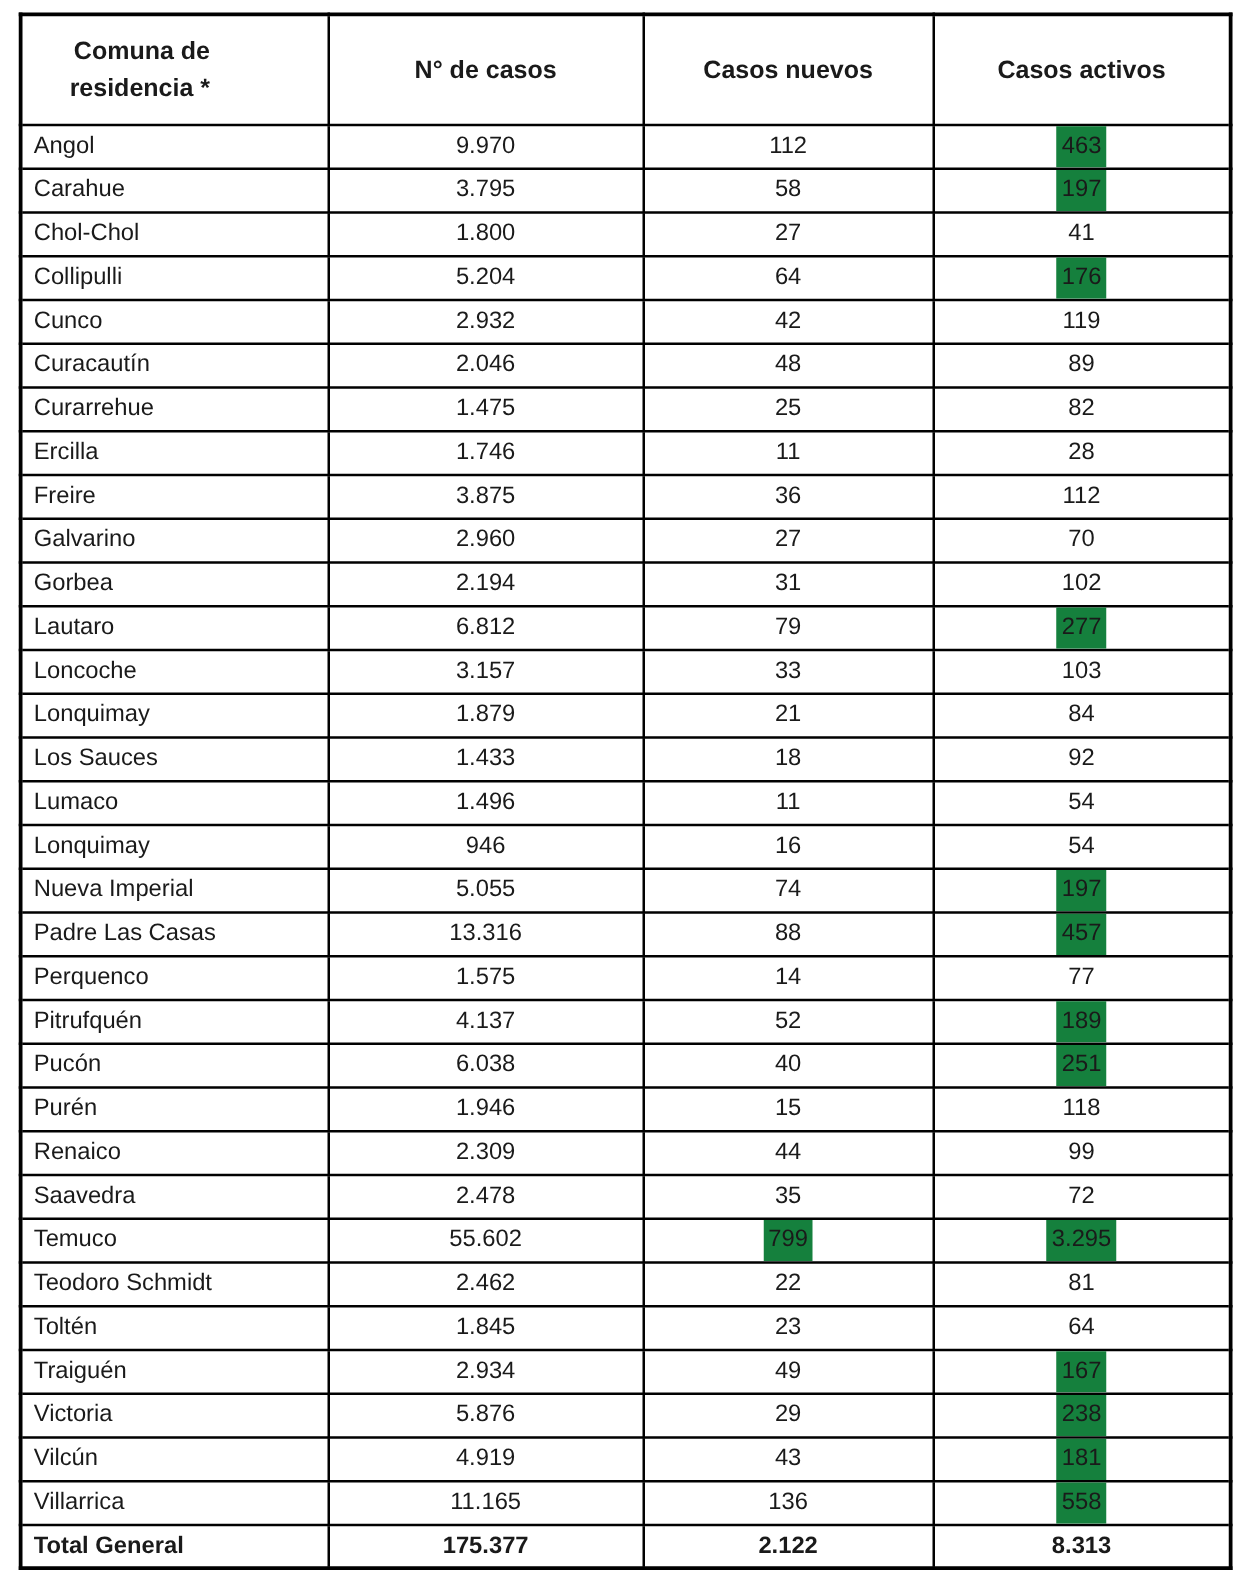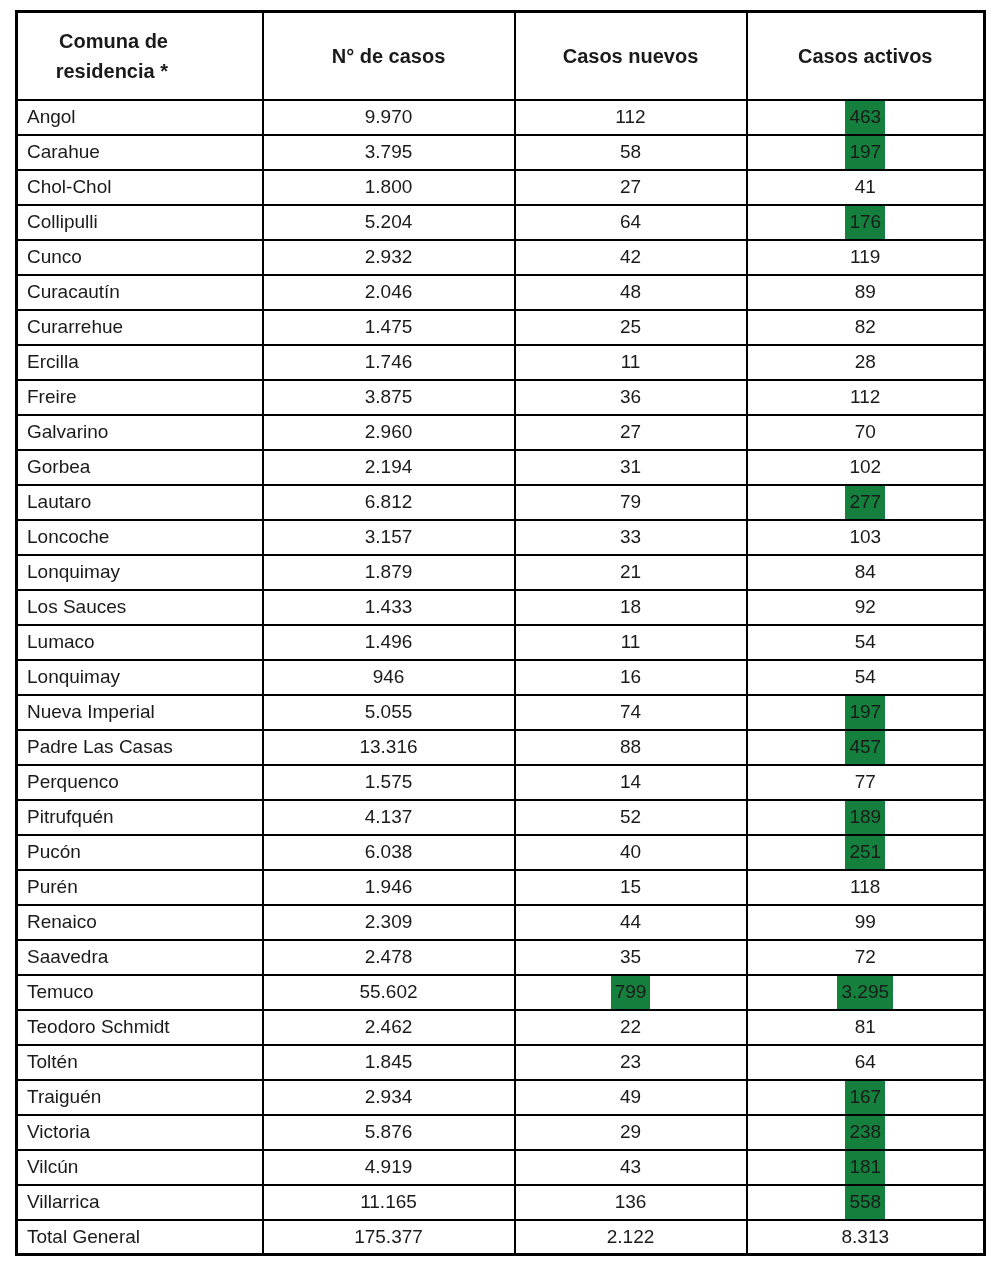--- a/index.html
+++ b/index.html
@@ -51,21 +51,21 @@
     height: 35px;
     padding: 0 4px;
     text-align: center;
     vertical-align: middle;
   }
   table.cases td.comuna {
     text-align: left;
     padding-left: 9px;
   }
   tr.total-row td {
-    font-weight: normal;
+    font-weight: bold;
   }
   .hl {
     background: #15803d;
     padding: 6px 4px 7px 4px;
   }
 </style>
 </head>
 <body>
 
 <div class="page">

